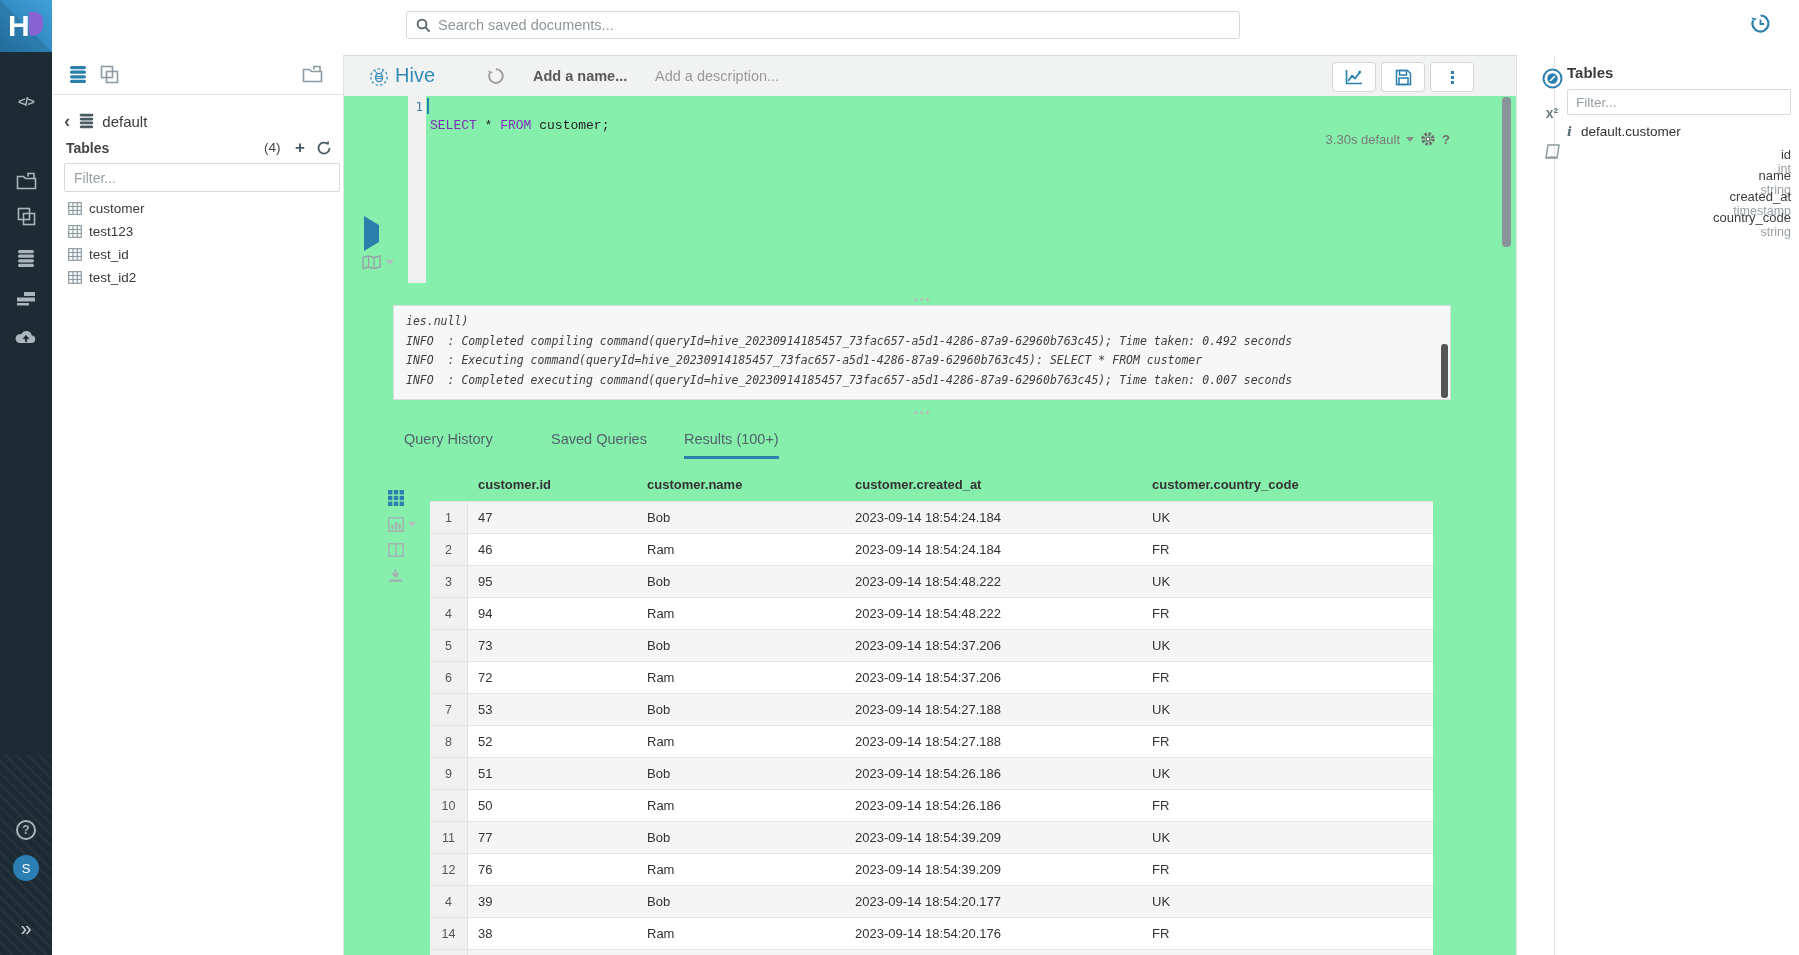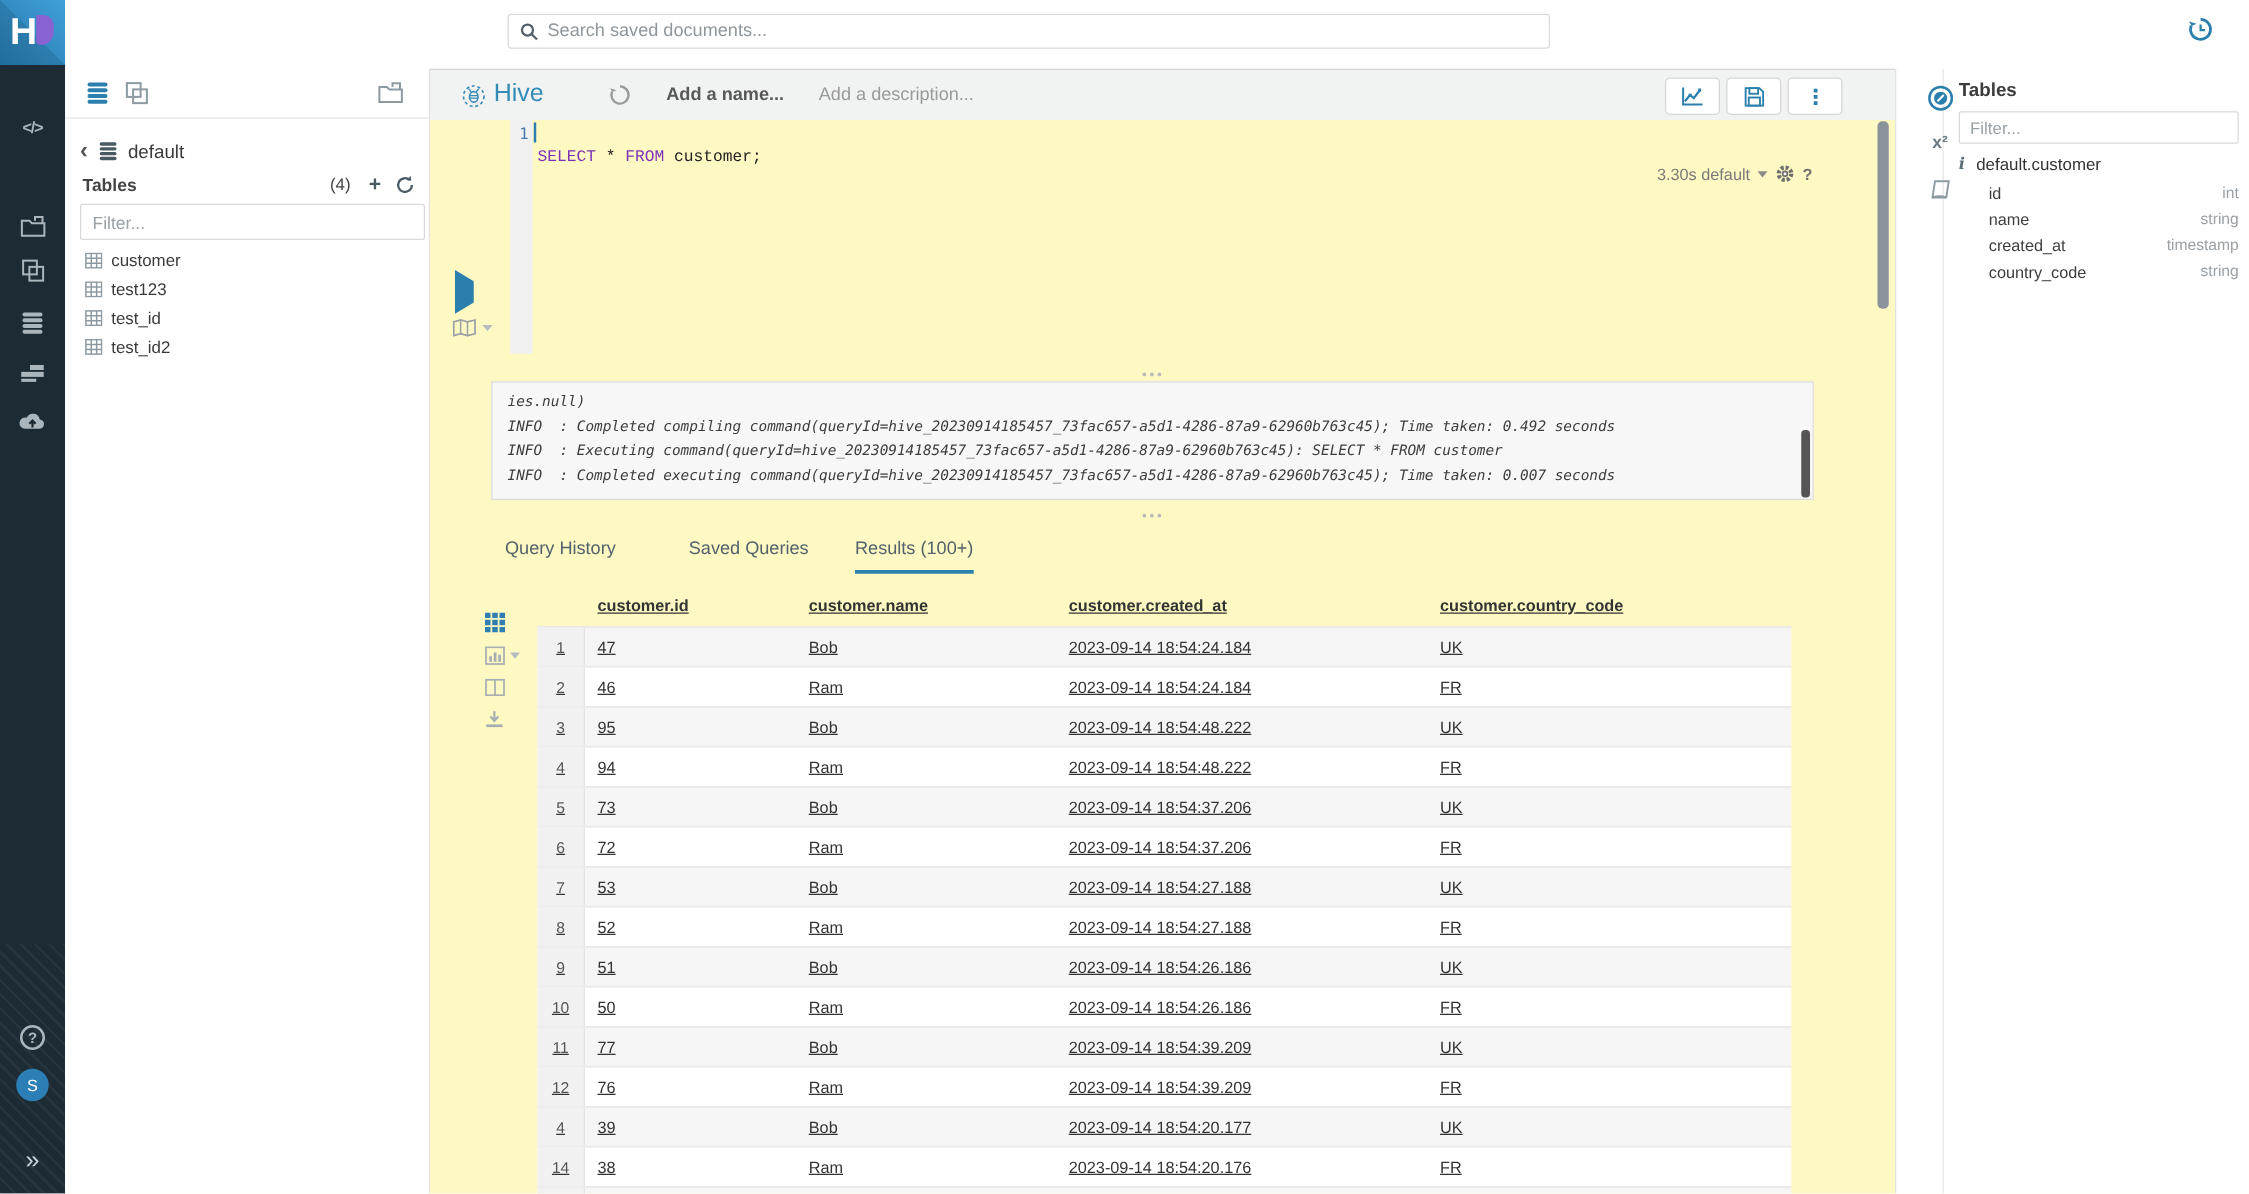--- a/index.html
+++ b/index.html
@@ -52,21 +52,21 @@
   .al-tables-head .add { position:absolute; left:243px; top:-2px; font-size:17px; font-weight:bold; color:#4a5a63; cursor:pointer; }
   .al-tables-head .refresh { position:absolute; left:264px; top:0; cursor:pointer; }
   .al-filter { position:absolute; left:12px; top:108px; width:276px; height:29px; border:1px solid #d9d9d9;
     border-radius:2px; font-size:14px; padding:0 9px; color:#444; outline:none; font-family:"Liberation Sans", sans-serif;}
   .al-filter::placeholder { color:#9aa1a6; }
   .al-list { position:absolute; left:0; top:142px; width:100%; }
   .al-item { height:23px; display:flex; align-items:center; padding-left:16px; cursor:pointer; }
   .al-item .tname { font-size:13.5px; color:#3a3a3a; margin-left:7px; }
 
   
-  .main { position:absolute; left:344px; top:55px; width:1172px; height:900px; background:#fef9c3; }
+  .main { position:absolute; left:344px; top:55px; width:1172px; height:900px; background:#86efac; }
   .ed-header { position:absolute; left:0; top:0; width:100%; height:41px; background:#f1f2f2; border-top:1px solid #d8d8d8; }
   .ed-header .bee { position:absolute; left:24px; top:9px; }
   .ed-header .engine { position:absolute; left:51px; top:8px; font-size:20px; color:#338bb8; cursor:pointer; }
   .ed-header .undo { position:absolute; left:143px; top:11px; cursor:pointer; }
   .ed-header .addname { position:absolute; left:189px; top:12px; font-size:14.5px; font-weight:bold; color:#595959; cursor:text; }
   .ed-header .adddesc { position:absolute; left:311px; top:12px; font-size:14.5px; color:#9a9a9a; cursor:text; }
   .ed-actions { position:absolute; left:988px; top:6px; display:flex; gap:5px; }
   .ed-btn { width:44px; height:30px; background:#fff; border:1px solid #d5d5d5; border-radius:4px;
     display:flex; align-items:center; justify-content:center; cursor:pointer; }
   .kebab { display:flex; flex-direction:column; gap:2px; }
@@ -101,21 +101,21 @@
   .log-scroll { position:absolute; right:2px; top:38px; width:7px; height:54px; background:#555; border-radius:3px; cursor:pointer; }
 
   .tabs { position:absolute; left:0; top:368px; width:100%; height:36px; }
   .tab { position:absolute; top:8px; font-size:14.5px; color:#52626c; cursor:pointer; padding-bottom:9px; }
   .tab.t1 { left:60px; } .tab.t2 { left:207px; } .tab.t3 { left:340px; border-bottom:3px solid #2c81ad; }
 
   .res-icons { position:absolute; left:44px; top:435px; width:36px; }
   .res-ic { margin-bottom:11px; display:flex; align-items:center; gap:4px; cursor:pointer; }
 
   .results-table { position:absolute; left:86px; top:413px; width:1003px; }
-  .res-grid { display:grid; grid-template-columns:38px 169px 208px 297px 291px;text-decoration:underline; }
+  .res-grid { display:grid; grid-template-columns:38px 169px 208px 297px 291px; }
   .res-headrow { height:33px; align-items:center; }
   .res-headrow .hc { font-size:13px; font-weight:bold; color:#333; padding-left:10px; cursor:pointer; }
   .res-row { height:32px; align-items:center; border-top:1px solid #e3e3e3; background:#fff; }
   .res-rows .res-row:nth-child(odd) { background:#f5f5f5; }
   .res-row .numc { height:100%; background:#f1f1f1; border-right:1px solid #e3e3e3; display:flex; align-items:center; justify-content:center;
     font-size:12.5px; color:#555; }
   .res-row .c { font-size:13px; color:#333; padding-left:10px; }
   .row-sliver { height:6px; border-top:1px solid #e3e3e3; background:#f5f5f5; }
   .row-sliver .numc { height:100%; background:#f1f1f1; border-right:1px solid #e3e3e3; }
 
@@ -127,21 +127,21 @@
   .ar-ric { position:absolute; left:24px; width:22px; height:22px; display:flex; align-items:flex-start; justify-content:center; cursor:pointer; }
   .ar-sup { font-size:14px; color:#6b7a83; font-weight:bold; }
   .ar-title { position:absolute; left:50px; top:9px; font-size:15px; font-weight:bold; color:#3c3c3c; }
   .ar-filter { position:absolute; left:50px; top:34px; width:224px; height:26px; border:1px solid #d9d9d9; border-radius:2px;
     font-size:13.5px; padding:0 8px; color:#444; outline:none; font-family:"Liberation Sans", sans-serif; }
   .ar-filter::placeholder { color:#9aa1a6; }
   .ar-table { position:absolute; left:50px; top:69px; display:flex; align-items:center; cursor:pointer; }
   .ar-table .info { font-family:"DejaVu Serif", serif; font-style:italic; font-weight:bold; font-size:13px; color:#5a6e7a; }
   .ar-table .tname { font-size:13.5px; color:#333; margin-left:9px; }
   .ar-cols { position:absolute; left:74px; top:92px; width:200px; }
-  .ar-col { height:21px; display:flex; align-items:flex-start; justify-content:space-between; cursor:pointer; }
+  .ar-col { height:21px; display:flex; align-items:flex-end; justify-content:space-between; cursor:pointer;flex-direction:column; }
   .ar-col .cn { font-size:13px; color:#3d3d3d; }
   .ar-col .ct { font-size:12.5px; color:#9aa1a6; }
 </style>
 </head>
 <body>
 
 <div class="app">
 
   <aside class="nav-rail">
     <div class="stripes"></div>

